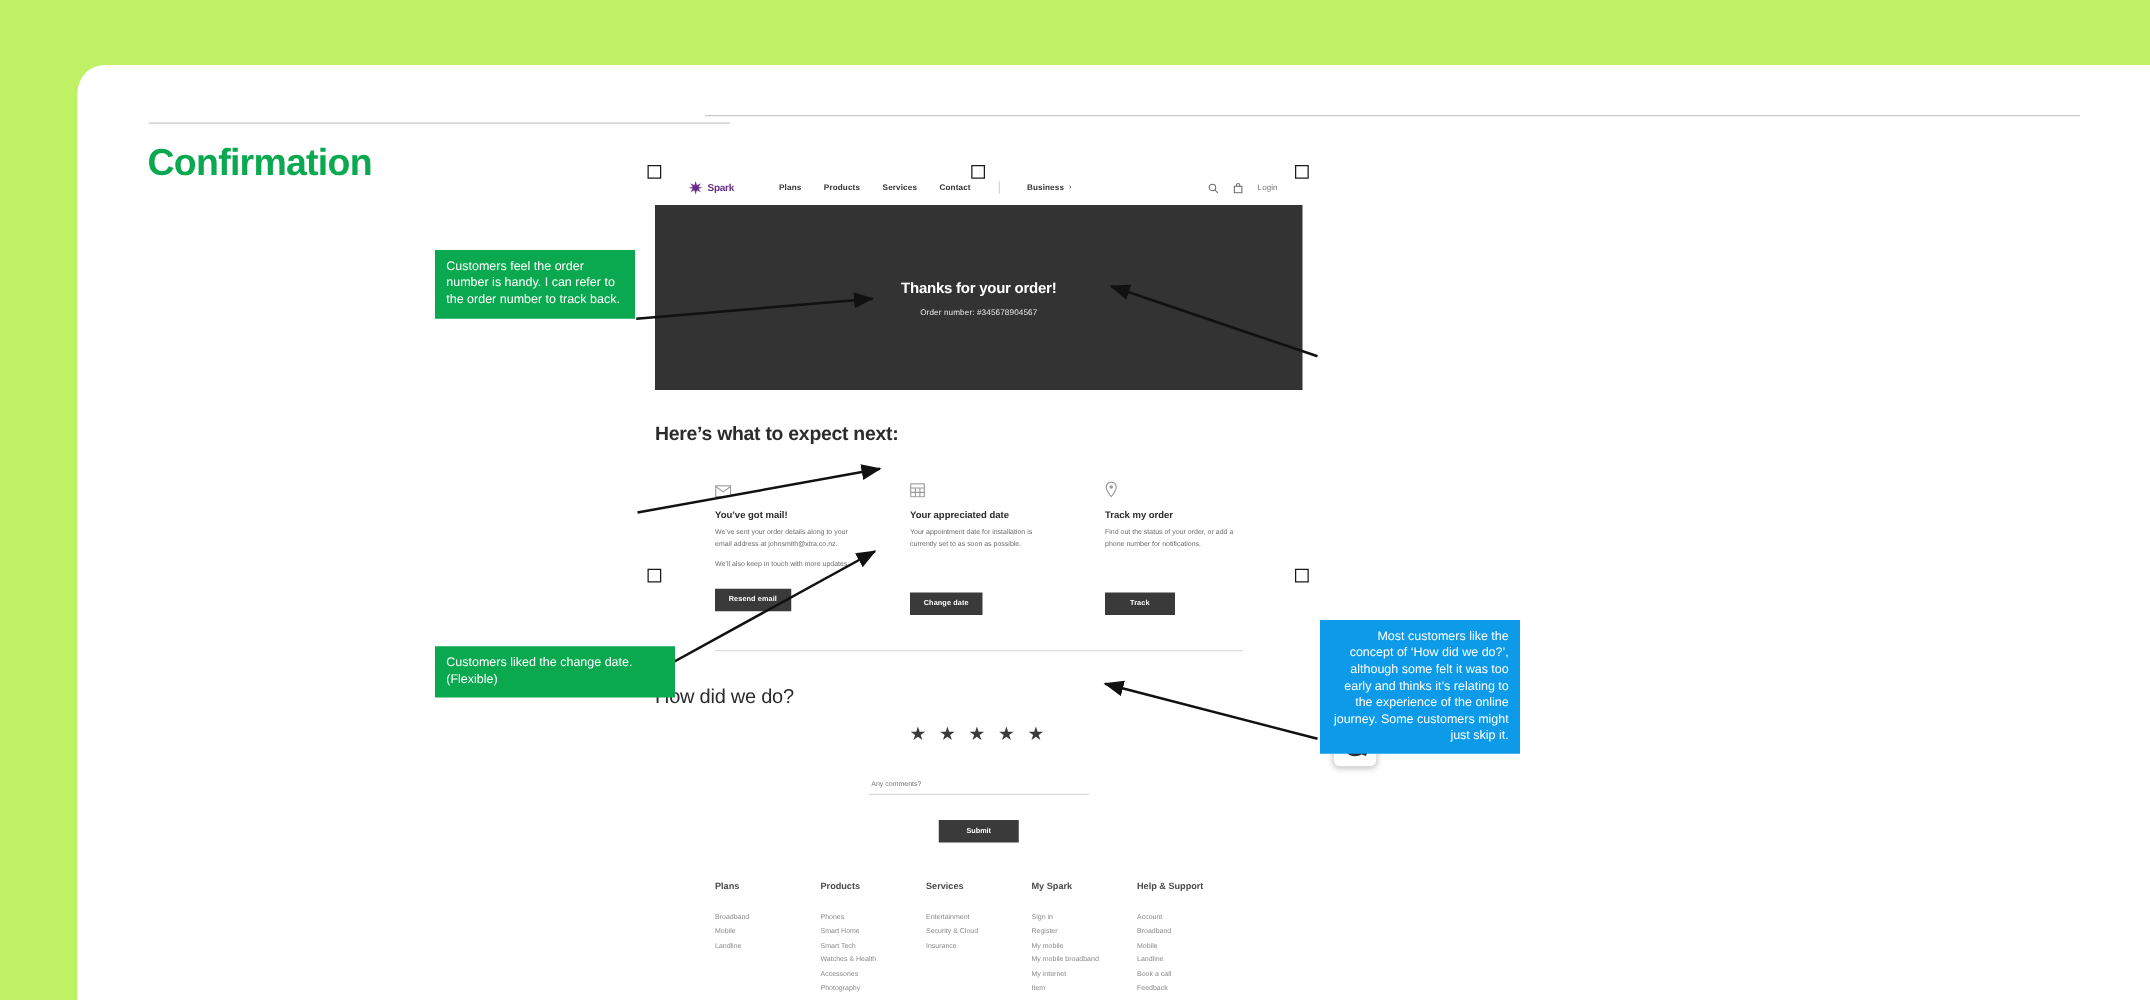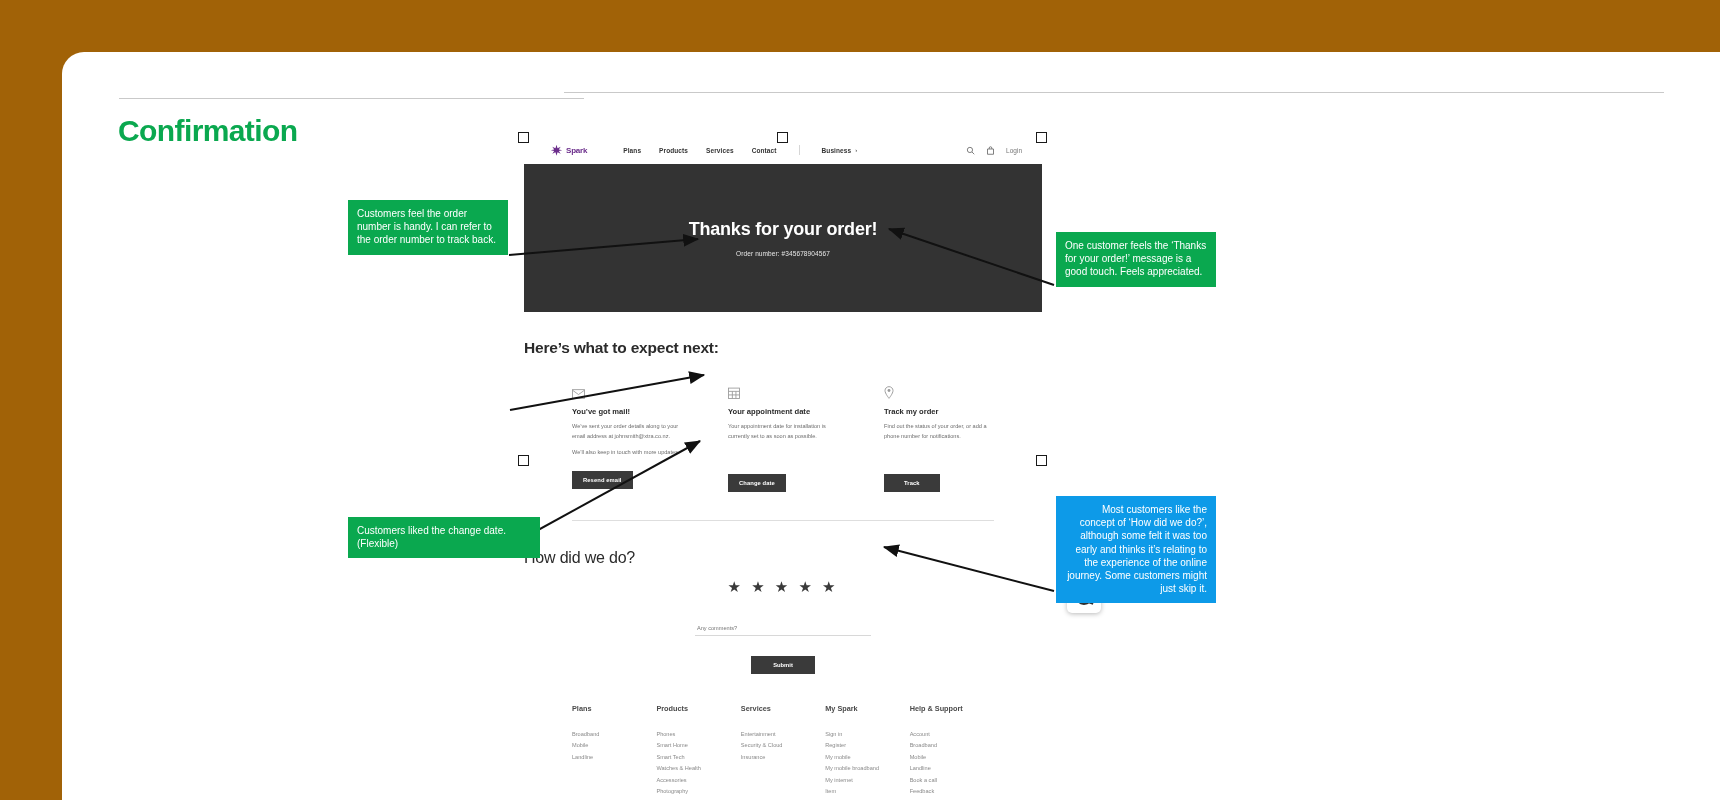--- a/index.html
+++ b/index.html
@@ -7,21 +7,21 @@
     margin: 0; padding: 0;
     width: 1720px; height: 800px;
     background: #f2f2f2;
     font-family: "Liberation Sans", sans-serif;
     overflow: hidden;
   }
   #canvas {
     position: relative;
     width: 1720px;
     height: 800px;
-    background: #a16207;
+    background: #bef264;
   }
   
   #board {
     position: absolute;
     left: 62px; top: 52px;
     width: 1658px; height: 748px;
     background: #ffffff;
     border-radius: 22px 0 0 0;
     overflow: hidden;
   }
@@ -77,21 +77,21 @@
     background: #333333;
     height: 148px;
     display: flex;
     flex-direction: column;
     align-items: center;
     justify-content: center;
   }
   .hero h1 {
     margin: 0 0 10px 0;
     color: #fff;
-    font-size: 18px;
+    font-size: 12px;
     font-weight: bold;
     letter-spacing: -0.2px;
   }
   .hero p {
     margin: 0;
     color: #e8e8e8;
     font-size: 6.5px;
     letter-spacing: 0.1px;
   }
 
@@ -335,21 +335,21 @@
         <div class="col">
           <div class="col-icon">
             <svg width="12" height="12" viewBox="0 0 22 22" fill="none" stroke="#9a9a9a" stroke-width="1.6">
               <rect x="1" y="2" width="20" height="19"></rect>
                 <line x1="1" y1="8" x2="21" y2="8"></line>
               <line x1="8" y1="8" x2="8" y2="21"></line>
                 <line x1="14.5" y1="8" x2="14.5" y2="21"></line>
               <line x1="1" y1="14.5" x2="21" y2="14.5"></line>
             </svg>
           </div>
-          <h3>Your appointment date</h3>
+          <h3>Your appreciated date</h3>
           <p>Your appointment date for installation is currently set to as soon as possible.</p>
           <div class="btn-dark" style="margin-top:26px;">Change date</div>
         </div>
 
         <div class="col">
           <div class="col-icon">
             <svg width="10" height="13" viewBox="0 0 18 23" fill="none" stroke="#9a9a9a" stroke-width="1.7">
               <path d="M9 1C5 1 1.8 4.1 1.8 8c0 5.3 7.2 14 7.2 14s7.2-8.7 7.2-14C16.2 4.1 13 1 9 1z"></path>
               <circle cx="9" cy="8" r="2.6" fill="#9a9a9a" stroke="none"></circle>
             </svg>
@@ -446,17 +446,16 @@
       </marker>
     </defs>
     <line x1="509" y1="255" x2="698" y2="239" stroke="#111" stroke-width="2" marker-end="url(#ah)"></line>
     <line x1="1054" y1="285" x2="889" y2="229" stroke="#111" stroke-width="2" marker-end="url(#ah)"></line>
     <line x1="510" y1="410" x2="704" y2="375" stroke="#111" stroke-width="2" marker-end="url(#ah)"></line>
     <line x1="509" y1="546" x2="700" y2="441" stroke="#111" stroke-width="2" marker-end="url(#ah)"></line>
     <line x1="1054" y1="591" x2="884" y2="547" stroke="#111" stroke-width="2" marker-end="url(#ah)"></line>
   </svg>
 
   <div class="note note-green" id="note-order">Customers feel the order number is handy. I can refer to the order number to track back.</div>
-  <div class="note note-green" id="note-thanks">One customer feels the ‘Thanks for your order!’ message is a good touch. Feels appreciated.</div>
   <div class="note note-green" id="note-change">Customers liked the change date. (Flexible)</div>
   <div class="note note-blue" id="note-howdo">Most customers like the concept of ‘How did we do?’, although some felt it was too early and thinks it’s relating to the experience of the online journey. Some customers might just skip it.</div>
 
 </div>
 
 </body></html>

